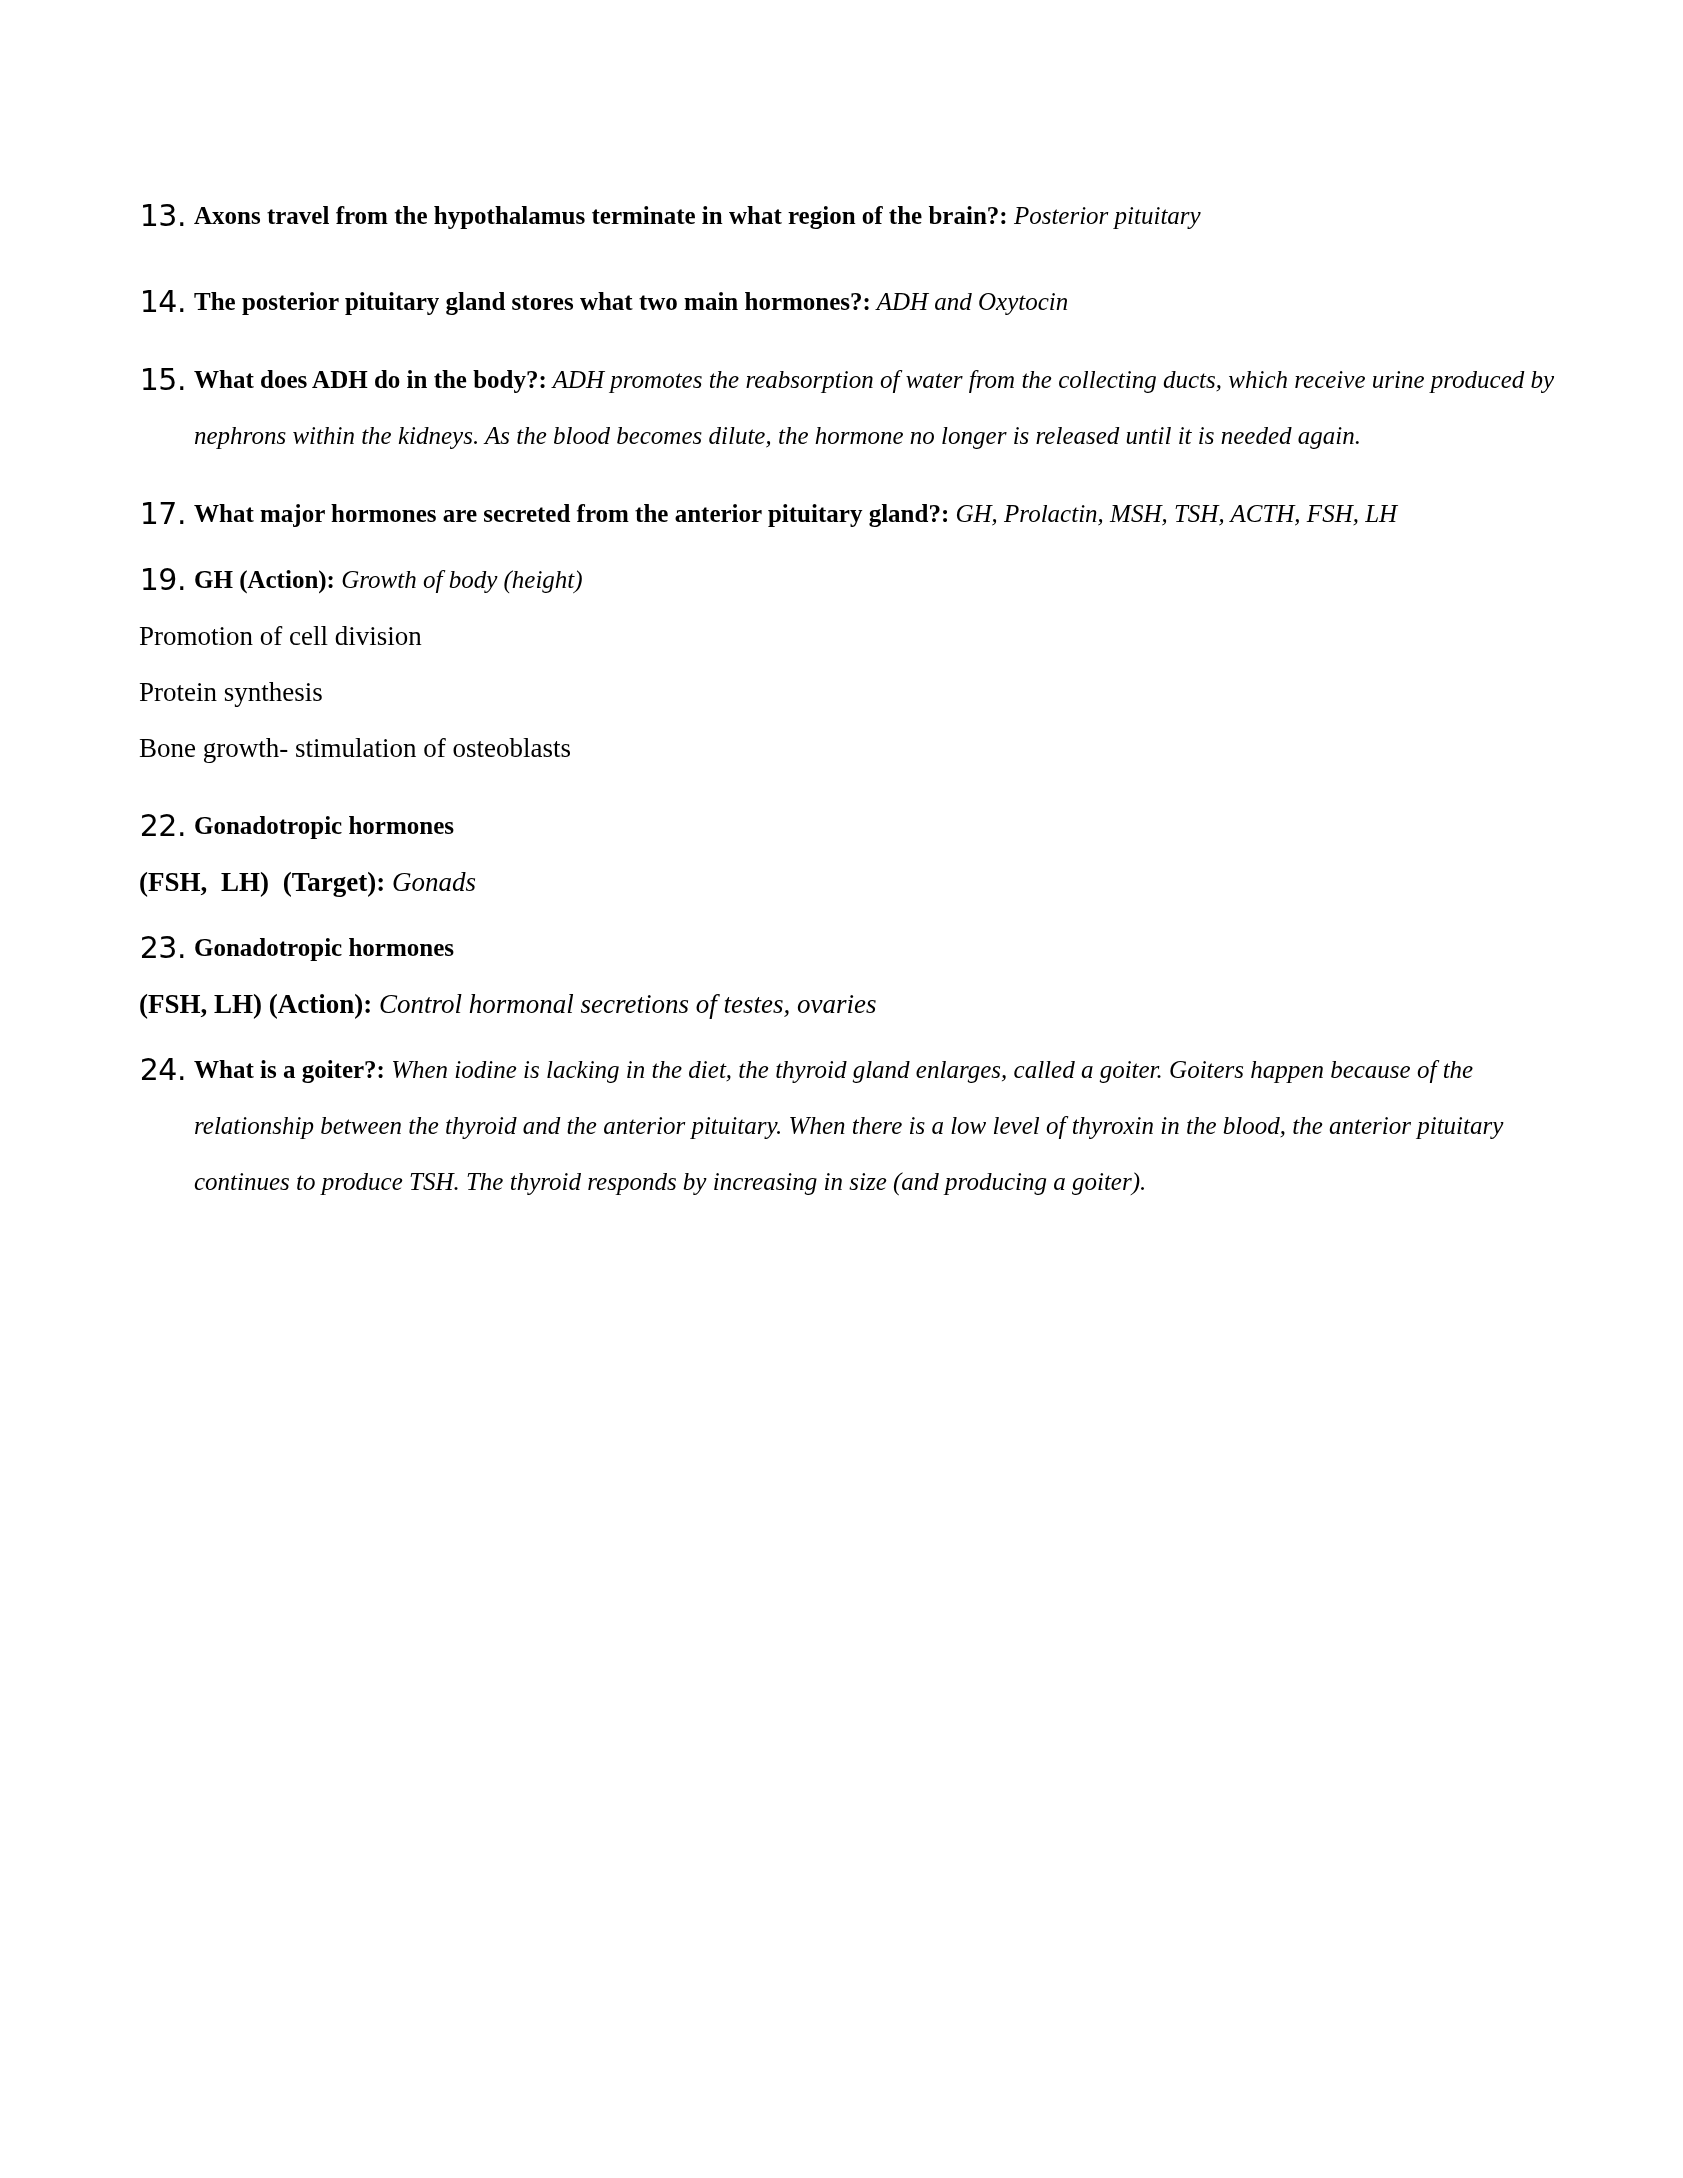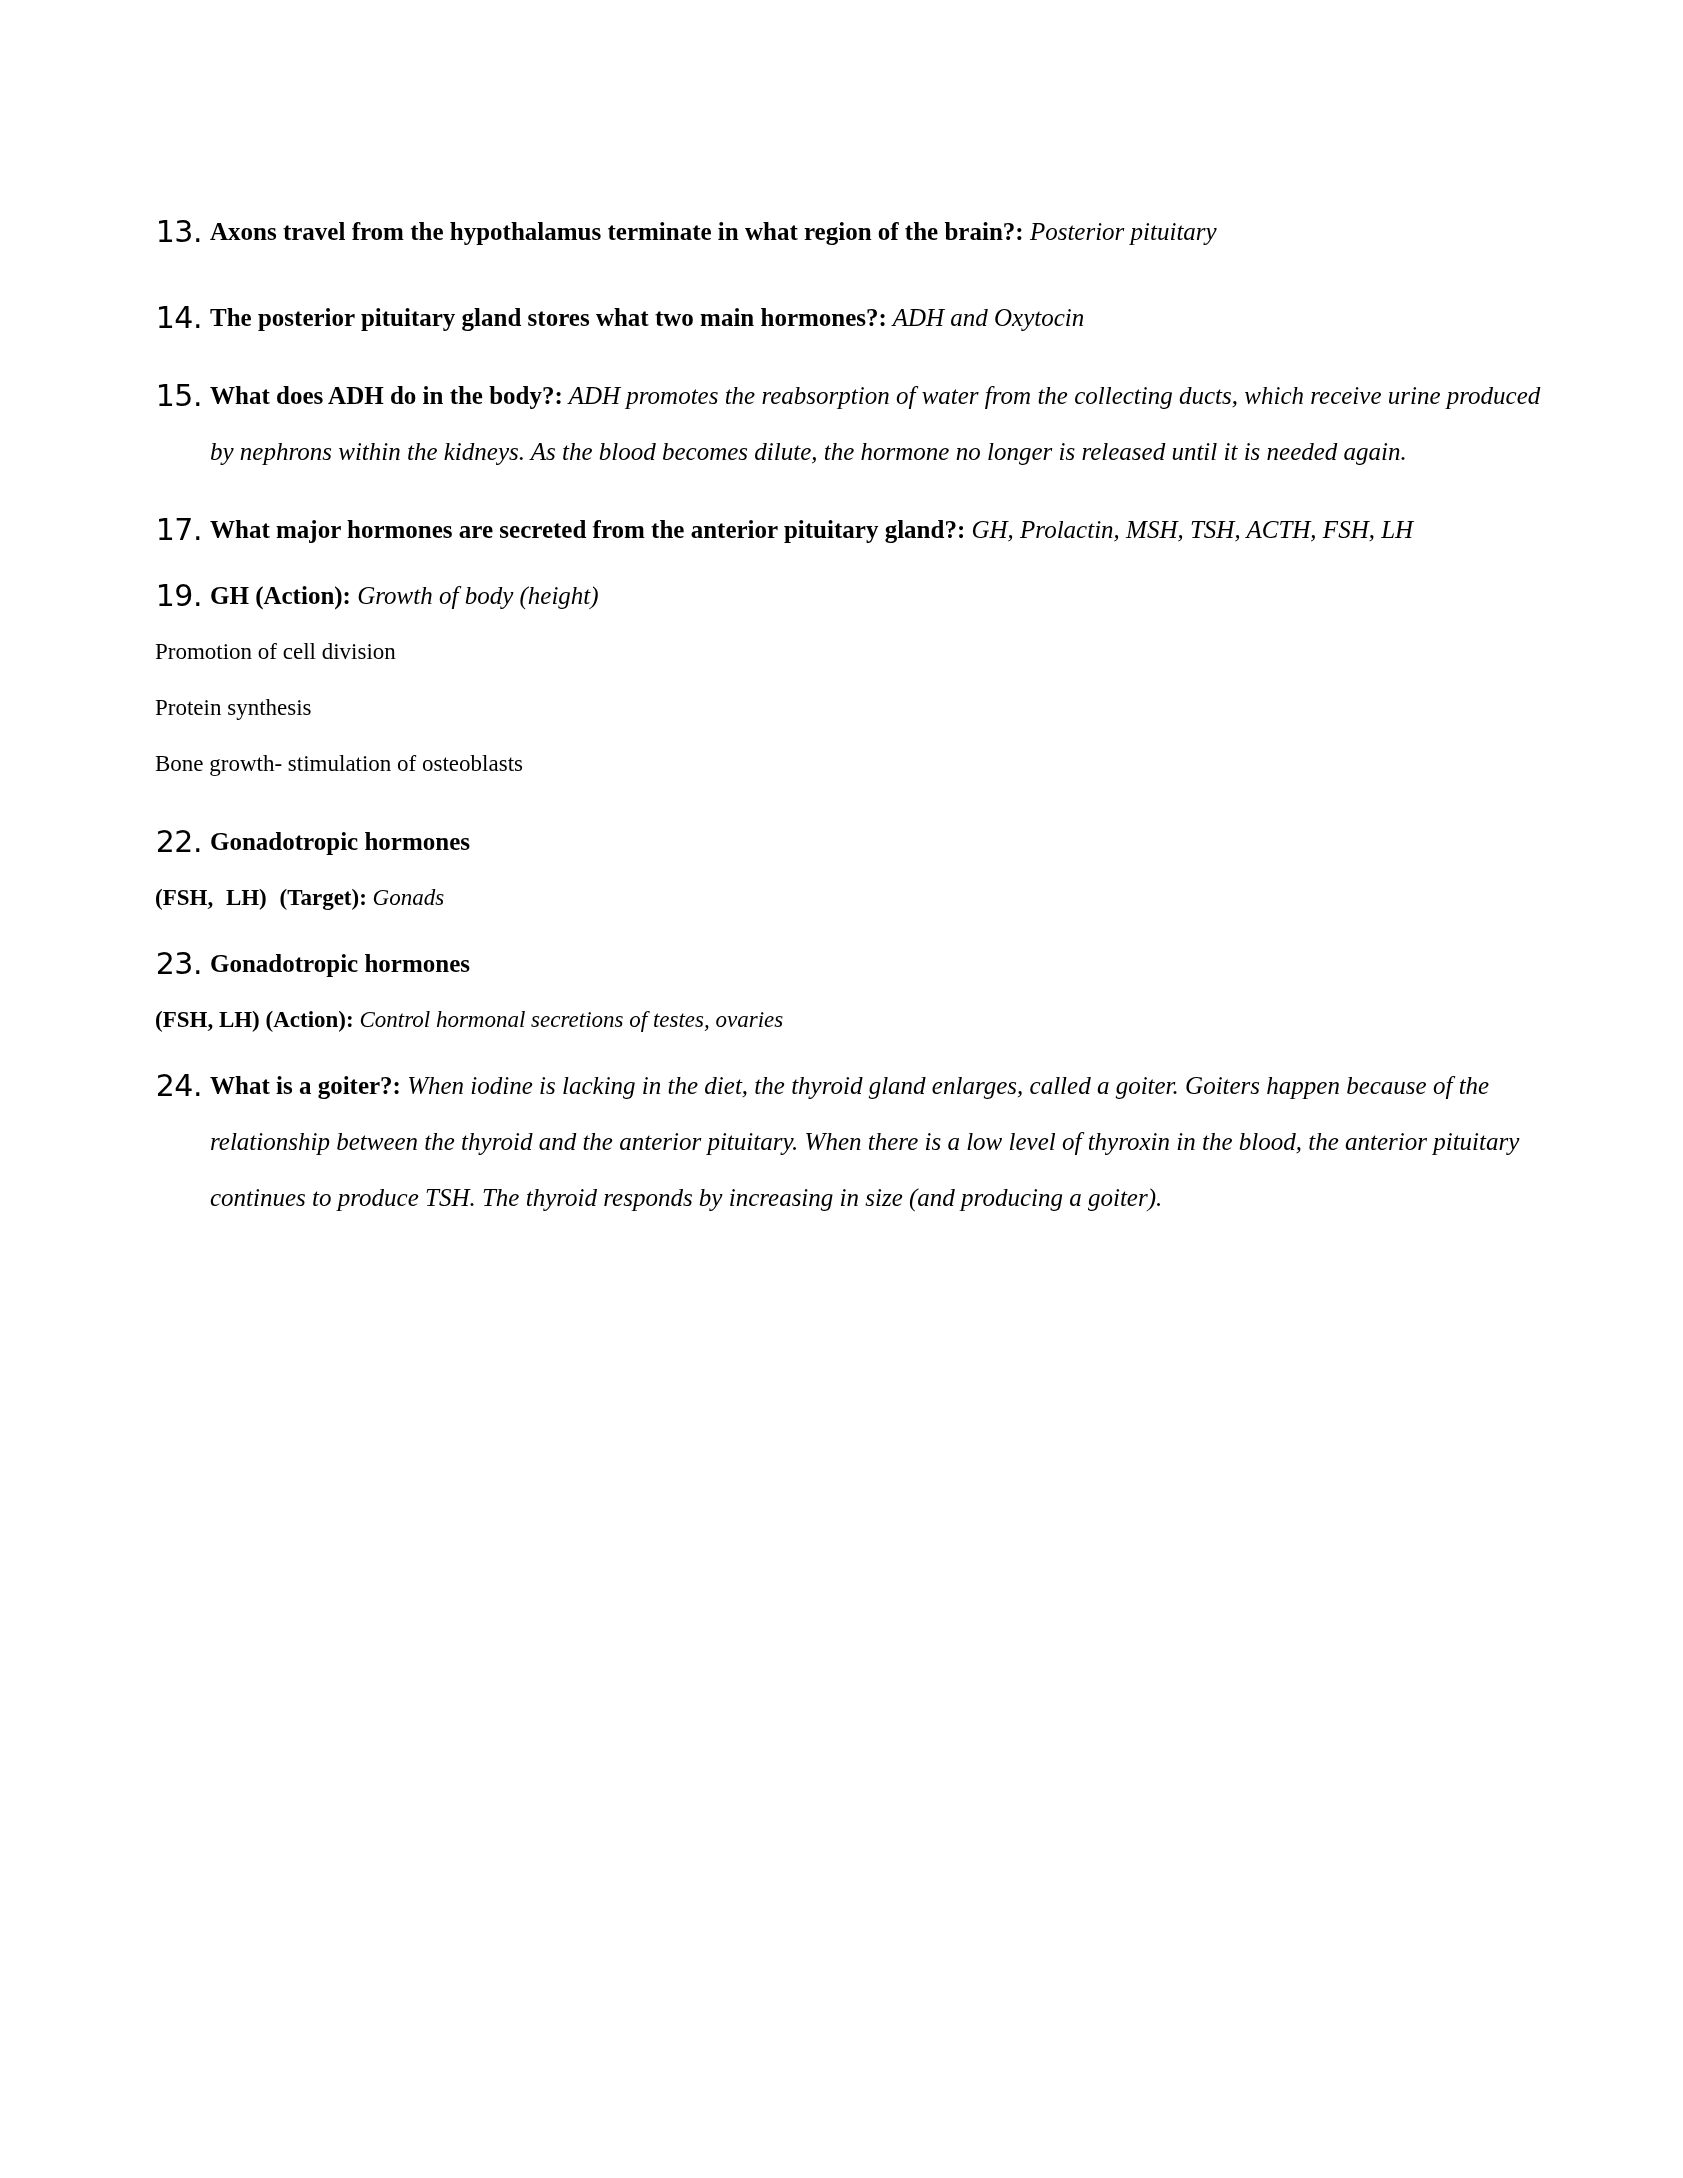--- a/index.html
+++ b/index.html
@@ -18,21 +18,21 @@
   .page {
     position: relative;
     width: 1683px;
     height: 2178px;
     background: #ffffff;
     box-sizing: border-box;
     padding: 188px 109px 0 139px;
   }
   .qa-list {
     list-style: none;
-    margin: 16px;
+    margin: 0;
     padding: 0;
   }
   
   .item {
     position: relative;
     padding-left: 55px;      
     font-size: 25px;
     line-height: 56px;
     text-align: left;
     margin: 0;
@@ -59,21 +59,21 @@
     text-align: right;
   }
   .a {
     font-weight: normal;
     font-style: italic;
   }
   
   .plain {
     margin: 0;
     padding-left: 0;
-    font-size: 23px;
+    font-size: 27px;
     line-height: 56px;
     font-weight: normal;
   }
   .plain.bold-lead .q { font-weight: bold; }
   .plain.wide { word-spacing: 7px; }
   .plain.wide .a { word-spacing: 0px; }
 </style>
 </head>
 <body>
 

